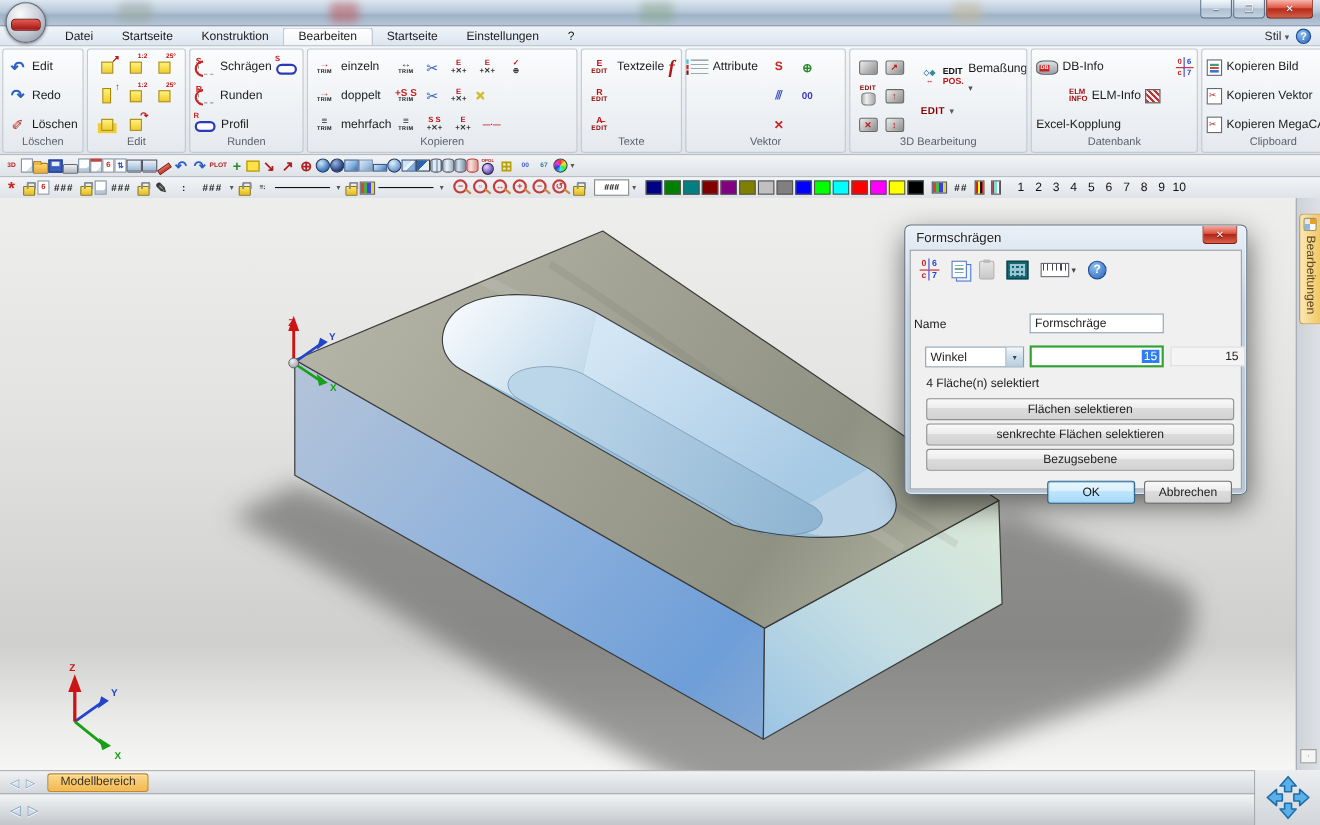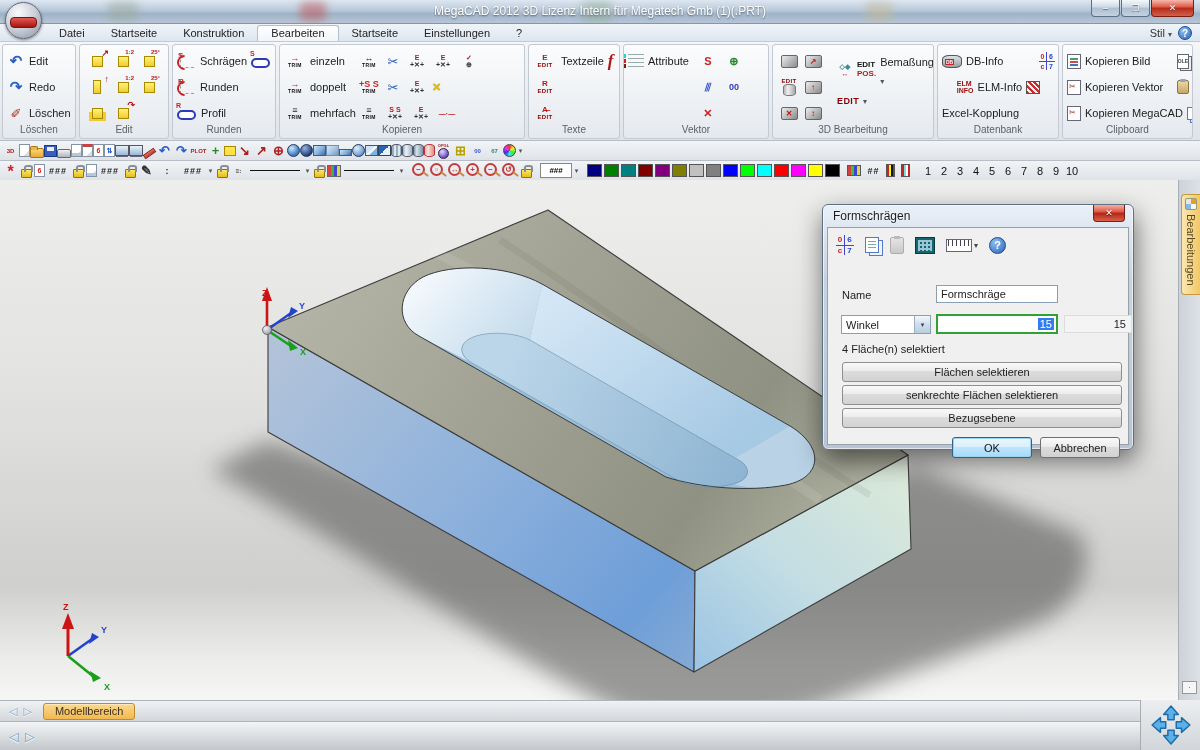--- a/index.html
+++ b/index.html
@@ -270,21 +270,20 @@
     background:linear-gradient(#eceef0,#d2d6da); border-left:1px solid #a8acb0; display:flex; align-items:center; justify-content:center; }
 </style>
 </head>
 <body>
 
 <div id="titlebar">
   <span class="blob" style="left:108px;width:30px;background:#9aa89a"></span>
   <span class="blob" style="left:300px;width:26px;background:#c05050"></span>
   <span class="blob" style="left:582px;width:30px;background:#88a888"></span>
   <span class="blob" style="left:866px;width:26px;background:#c8b890"></span>
-  <div id="title-text">MegaCAD 2012 3D  Lizenz Intern für Megatech Gmb (1)(.PRT)</div>
   <div id="winbtns">
     <span class="winbtn">–</span>
     <span class="winbtn">❐</span>
     <span class="winbtn close">✕</span>
   </div>
 </div>
 <div id="app-logo"></div>
 
 <div id="tabrow">
   <span class="tab">Datei</span>
@@ -526,21 +525,21 @@
         </div>
         <div class="rrow" style="height:auto">
           <span class="redbold">EDIT</span> 
             <span class="ddk">▾</span>
         </div>
       </div>
     </div>
     <div class="glabel">3D Bearbeitung</div>
   </div>
 
-  <div class="rgroup" style="width:122px">
+  <div class="rgroup" style="width:152px">
     <div class="gbody">
       <div class="rrow" style="justify-content:space-between">
         <span style="display:flex;align-items:center;gap:4px">
           <span class="dbic">
               <b>DB</b>
             </span>
           <span class="lbl">DB-Info</span>
           </span>
         <span class="fracic">
           <span class="rd">0</span>
@@ -805,21 +804,21 @@
         </span>
       <span class="dcopy"></span>
       <span class="dpaste"></span>
       <span class="dcalc"></span>
       <span style="display:flex;align-items:center">
         <span class="druler"></span>
         <span class="dlg-dd">▾</span>
         </span>
       <span class="dhelp">?</span>
     </div>
-    <span class="dlabel" style="left:14px;top:61px">Name</span>
+    <span class="dlabel" style="left:3px;top:61px">Name</span>
     <input class="dtextbox" style="left: 108px; top: 57px; width: 122px;" value="Formschräge">
     <div id="dlg-combo">
       <span class="clbl">Winkel</span>
       <span class="cbtn">▾</span>
     </div>
     <div id="dlg-valbox">
       <span class="sel">15</span>
     </div>
     <div id="dlg-echo">15</div>
     <div id="dlg-info">4 Fläche(n) selektiert</div>

